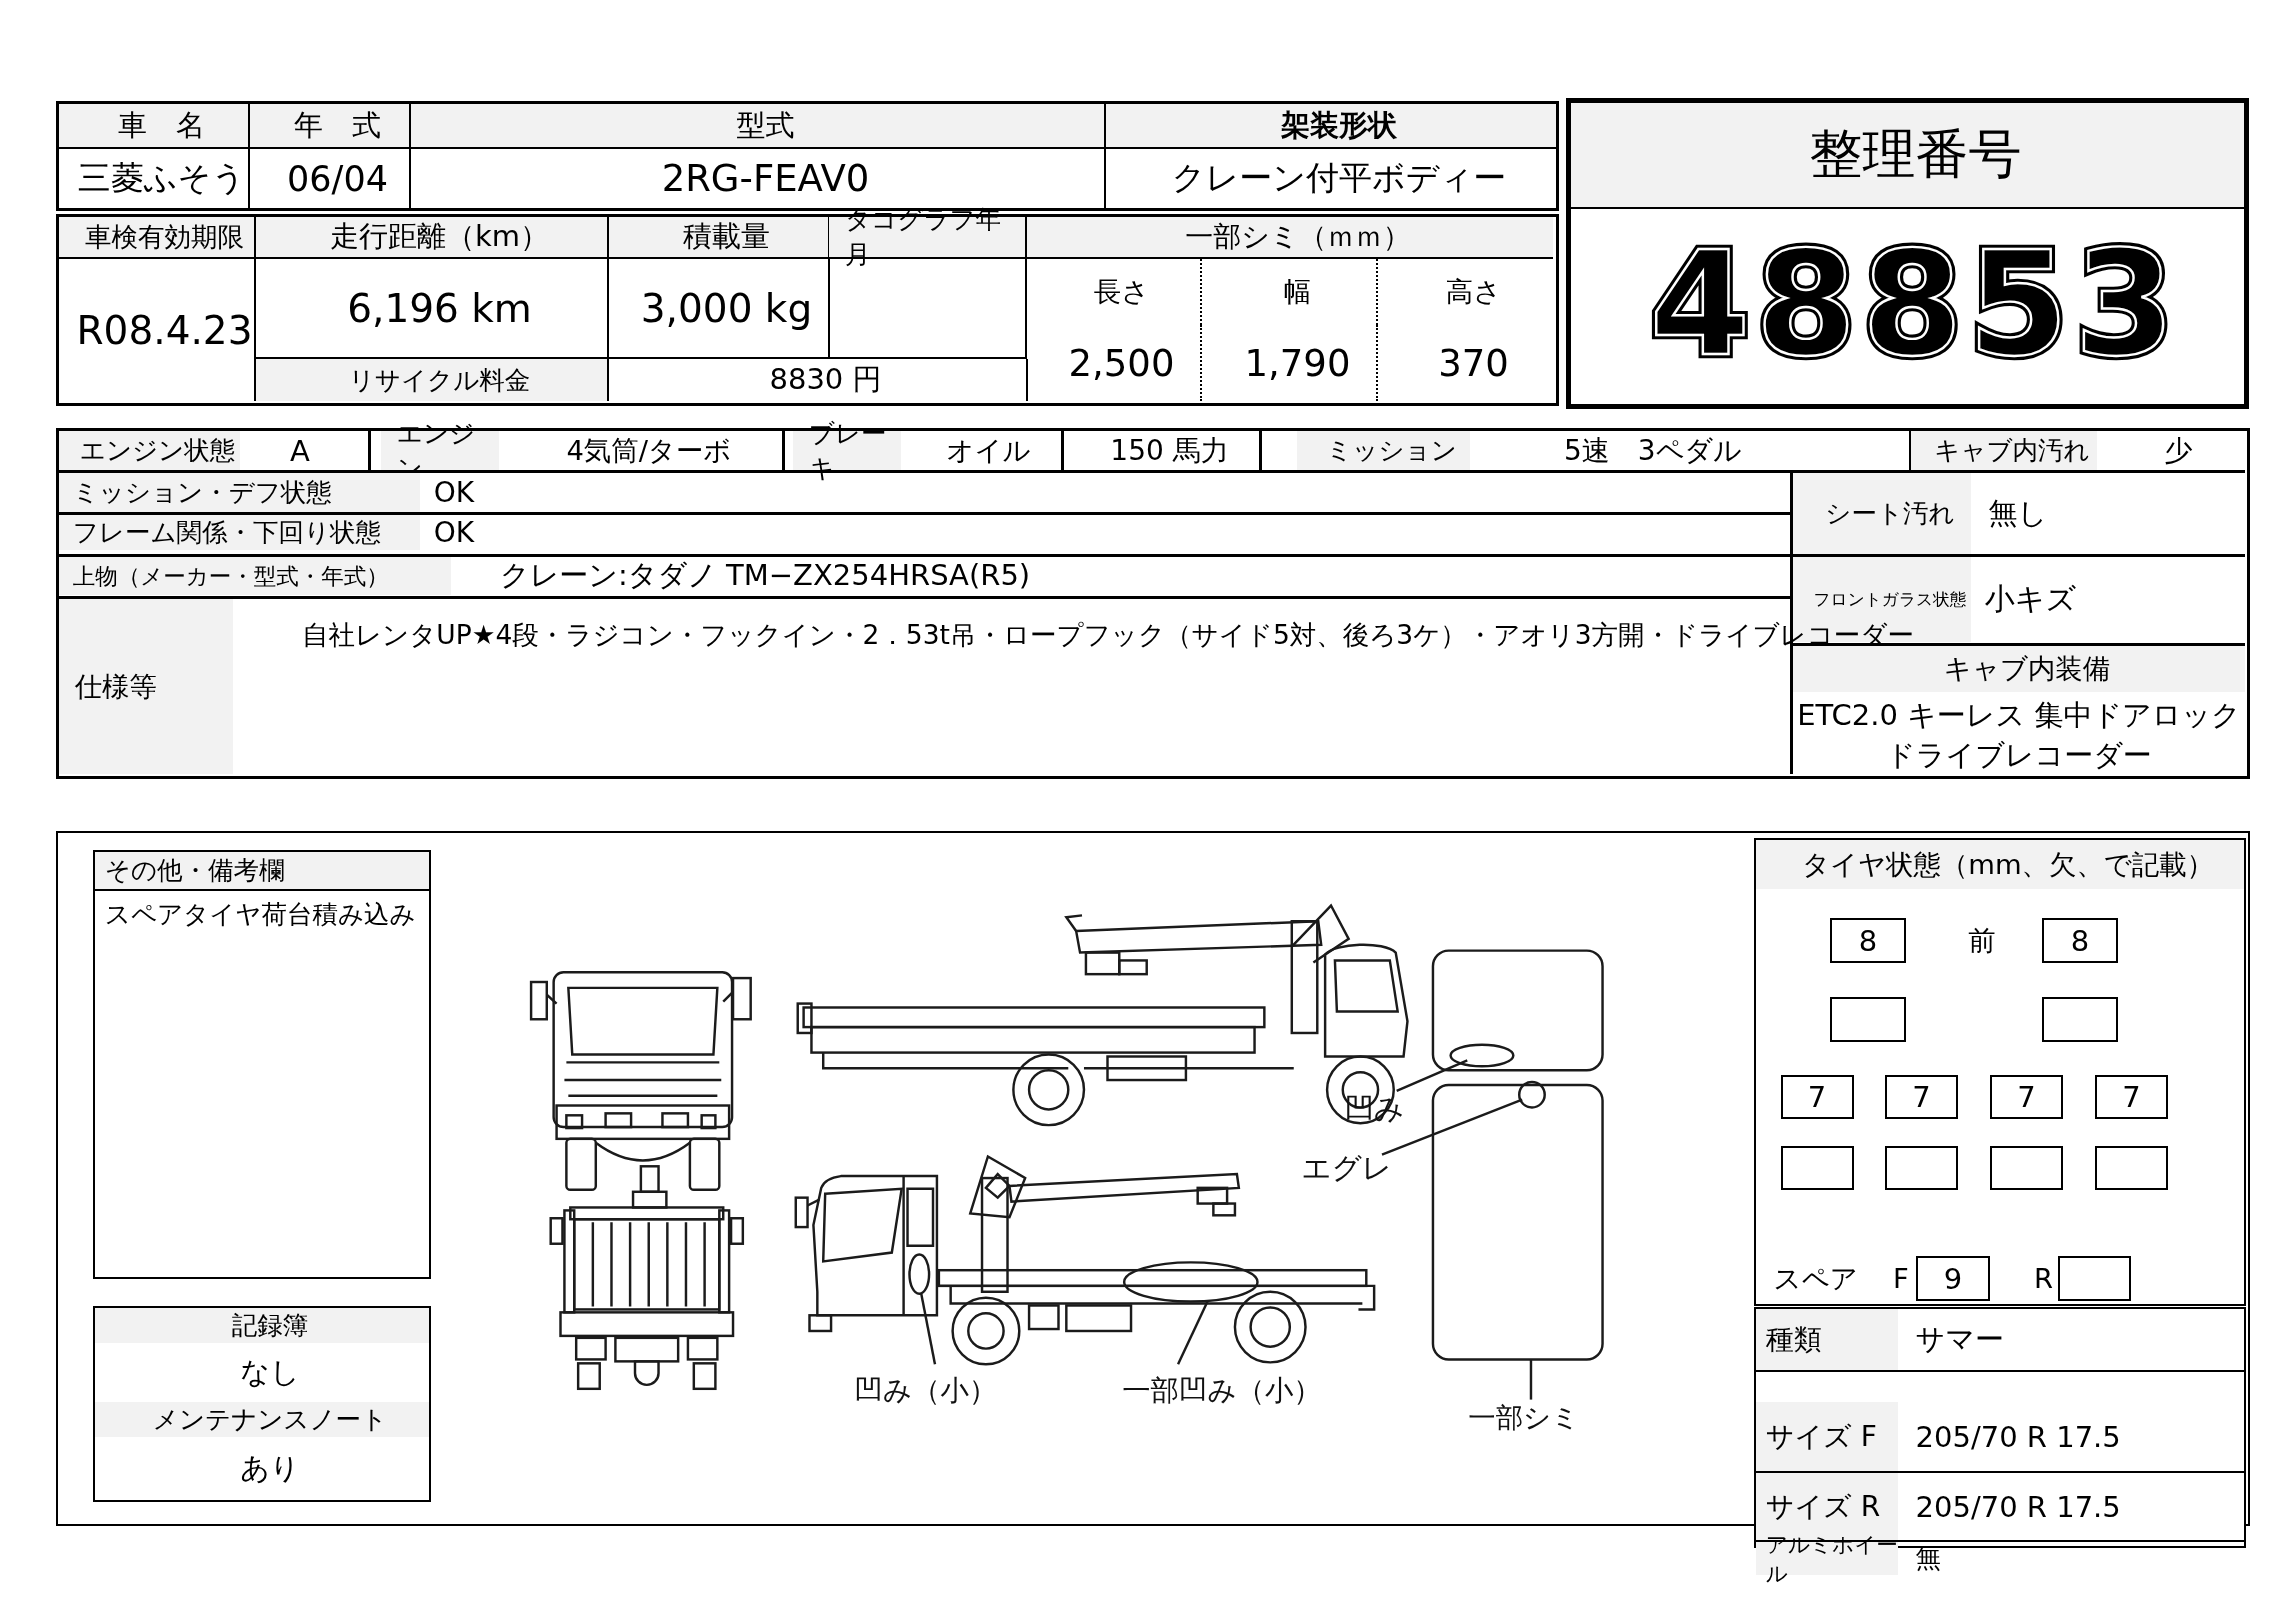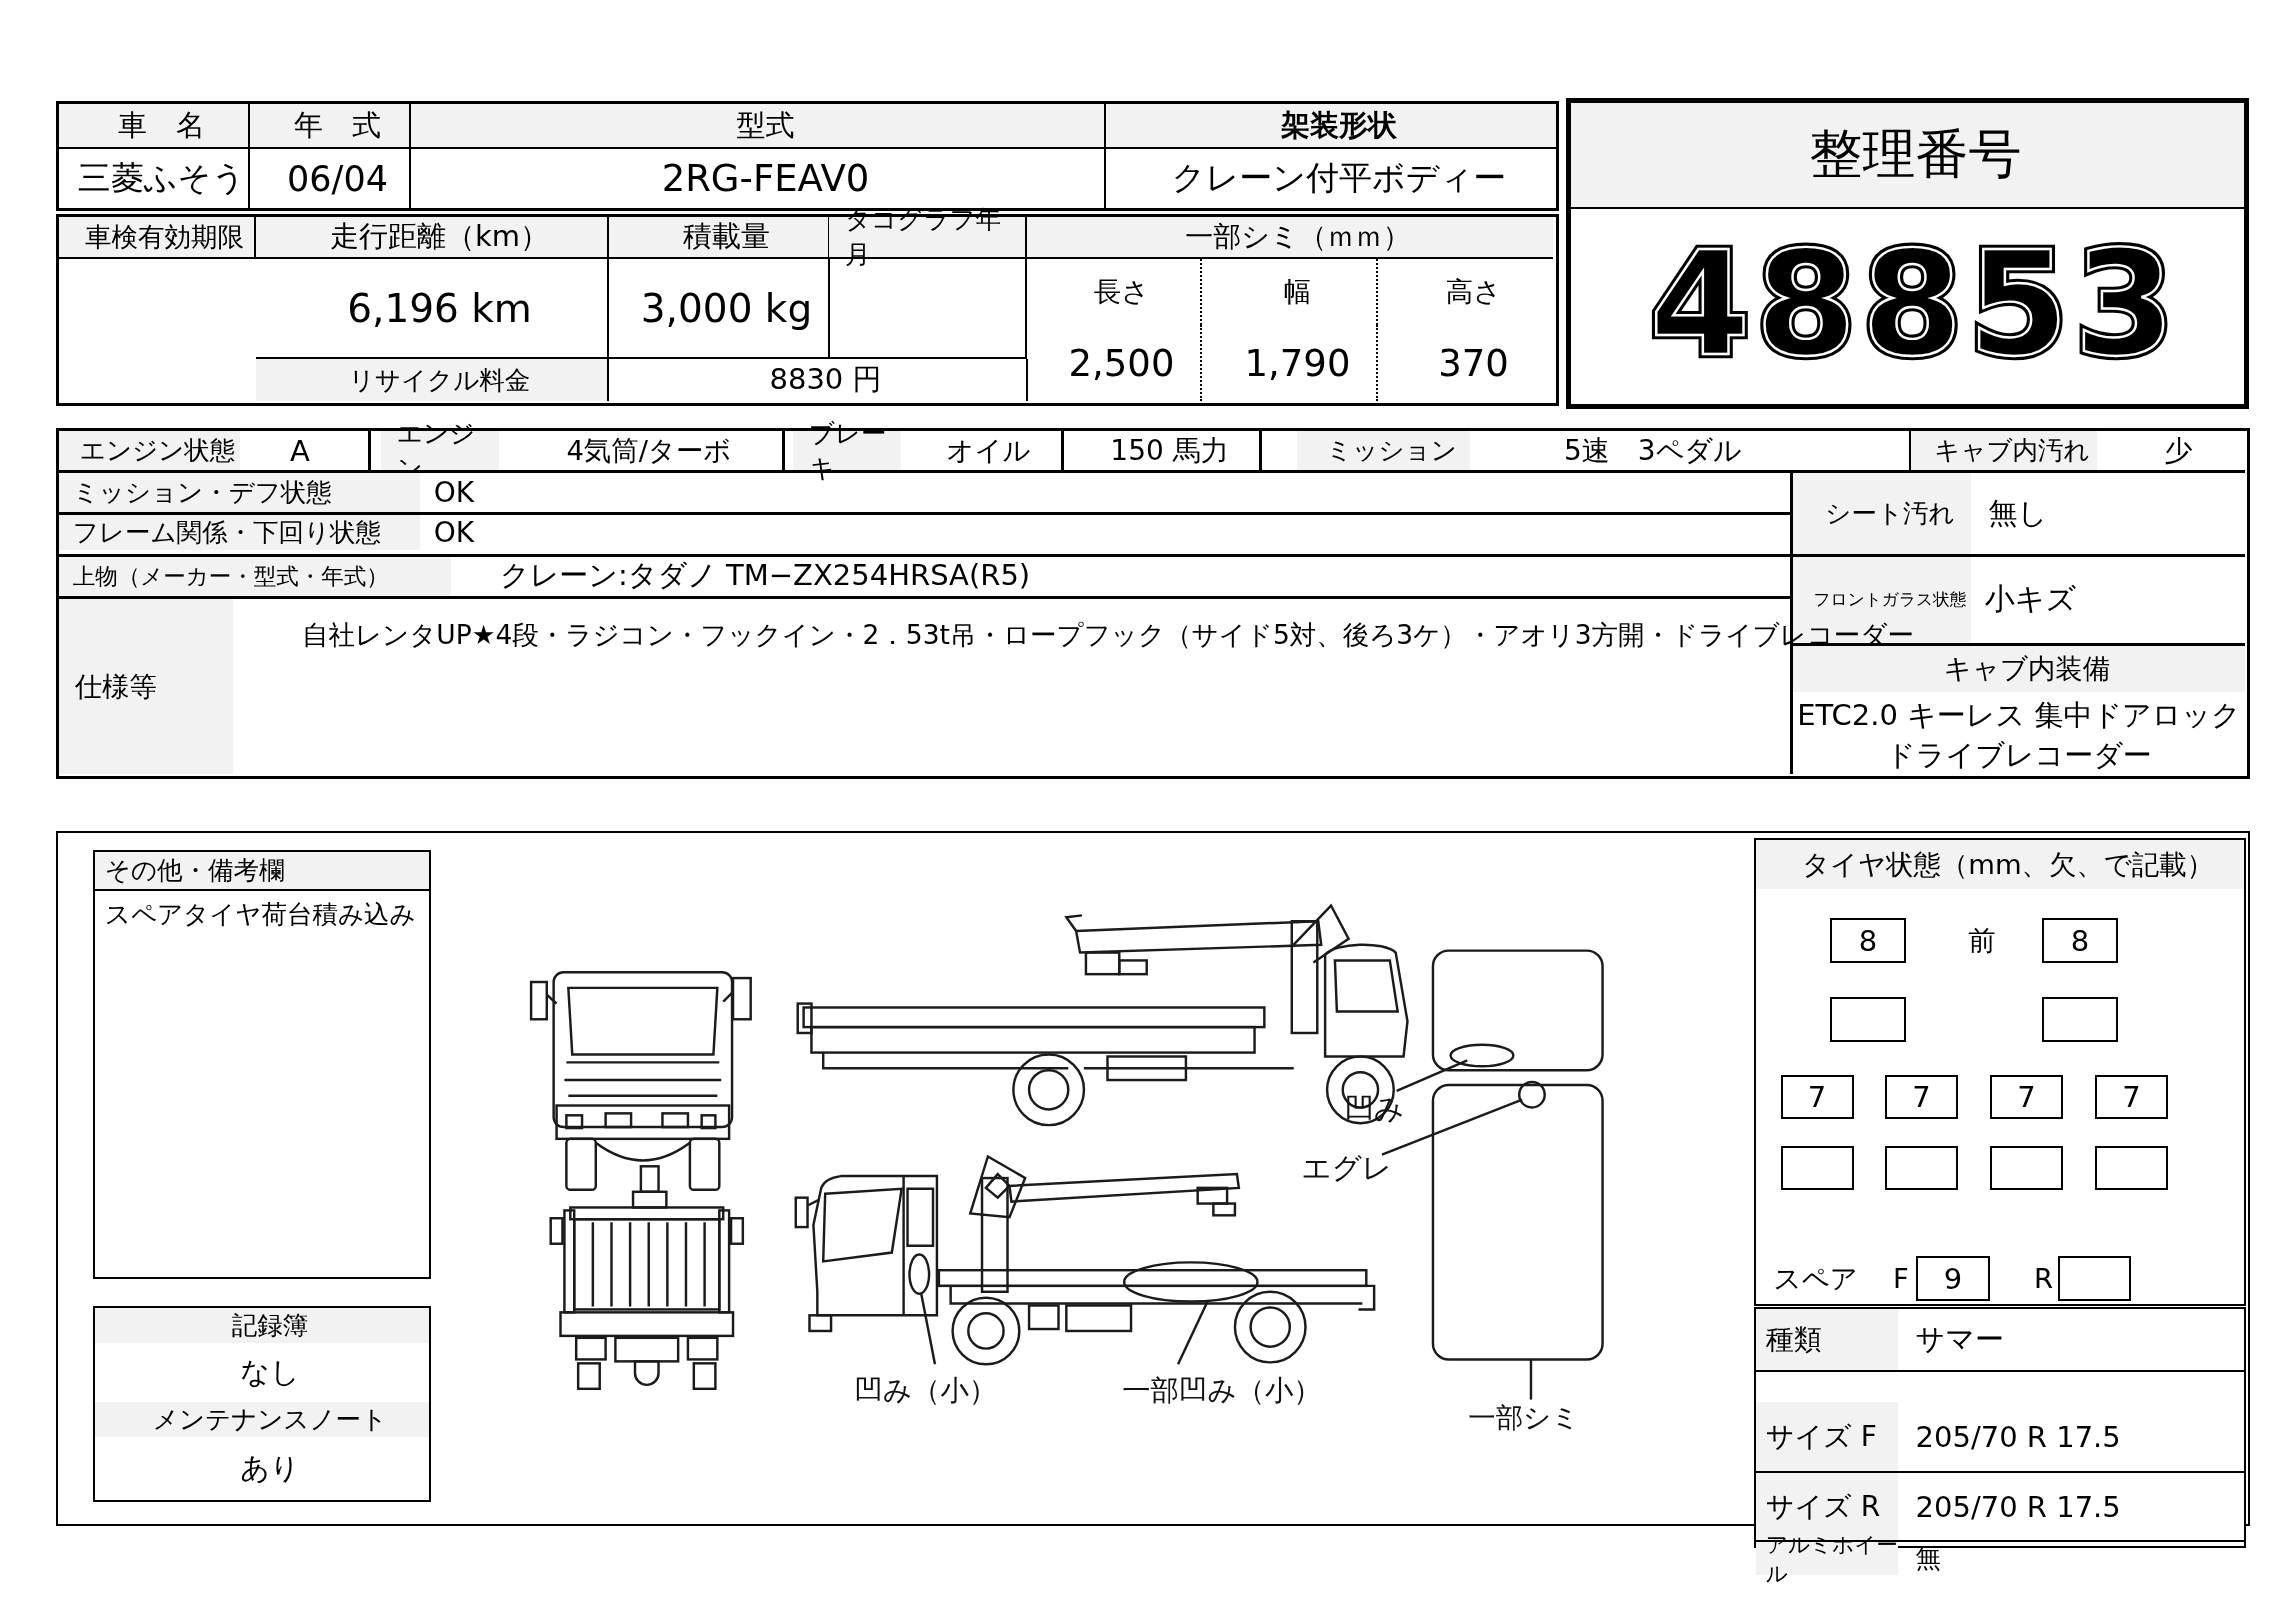--- a/index.html
+++ b/index.html
@@ -49,20 +49,21 @@
   </div>
 
   <div class="abs box4" style="left:56px;top:214px;width:1503px;height:192px;">
 
     <div class="abs cc lb" style="left:0;top:0;width:197px;height:42px;border-right:2.9px solid #000;border-bottom:2.9px solid #000;font-size:26.5px;">車検有効期限</div>
     <div class="abs cc lb" style="left:197px;top:0;width:353px;height:42px;border-right:2.9px solid #000;border-bottom:2.9px solid #000;font-size:29px;">走行距離（km）</div>
     <div class="abs cc lb" style="left:550px;top:0;width:221px;height:42px;border-right:2.9px solid #000;border-bottom:2.9px solid #000;font-size:29px;">積載量</div>
     <div class="abs cc lb" style="left:770px;top:0;width:198px;height:42px;border-right:2.9px solid #000;border-bottom:2.9px solid #000;font-size:25.5px;">タコグラフ年月</div>
     <div class="abs cc lb" style="left:968px;top:0;width:526px;height:42px;border-bottom:2.9px solid #000;font-size:28px;">一部シミ（ｍｍ）</div>
 
+    <div class="abs cc" style="left:0;top:42px;width:197px;height:142px;border-right:2.9px solid #000;font-size:39px;">R08.4.23</div>
     <div class="abs cc" style="left:197px;top:42px;width:353px;height:100px;border-right:2.9px solid #000;border-bottom:2.9px solid #000;font-size:39px;">6,196 km</div>
     <div class="abs cc" style="left:550px;top:42px;width:221px;height:100px;border-right:2.9px solid #000;border-bottom:2.9px solid #000;font-size:39px;">3,000 kg</div>
     <div class="abs cc" style="left:770px;top:42px;width:198px;height:100px;border-right:2.9px solid #000;border-bottom:2.9px solid #000;font-size:29px;"></div>
 
     <div class="abs cc lb" style="left:197px;top:142px;width:353px;height:42px;border-right:2.9px solid #000;font-size:25.5px;">リサイクル料金</div>
     <div class="abs cc" style="left:550px;top:142px;width:419px;height:42px;border-right:2.9px solid #000;font-size:29px;">8830 円</div>
 
     <div class="abs cc" style="left:968px;top:42px;width:175px;height:66px;border-right:2.9px dotted #000;font-size:27.4px;">長さ</div>
     <div class="abs cc" style="left:1144px;top:42px;width:175px;height:66px;border-right:2.9px dotted #000;font-size:27.4px;">幅</div>
     <div class="abs cc" style="left:1319px;top:42px;width:175px;height:66px;font-size:27.4px;">高さ</div>

